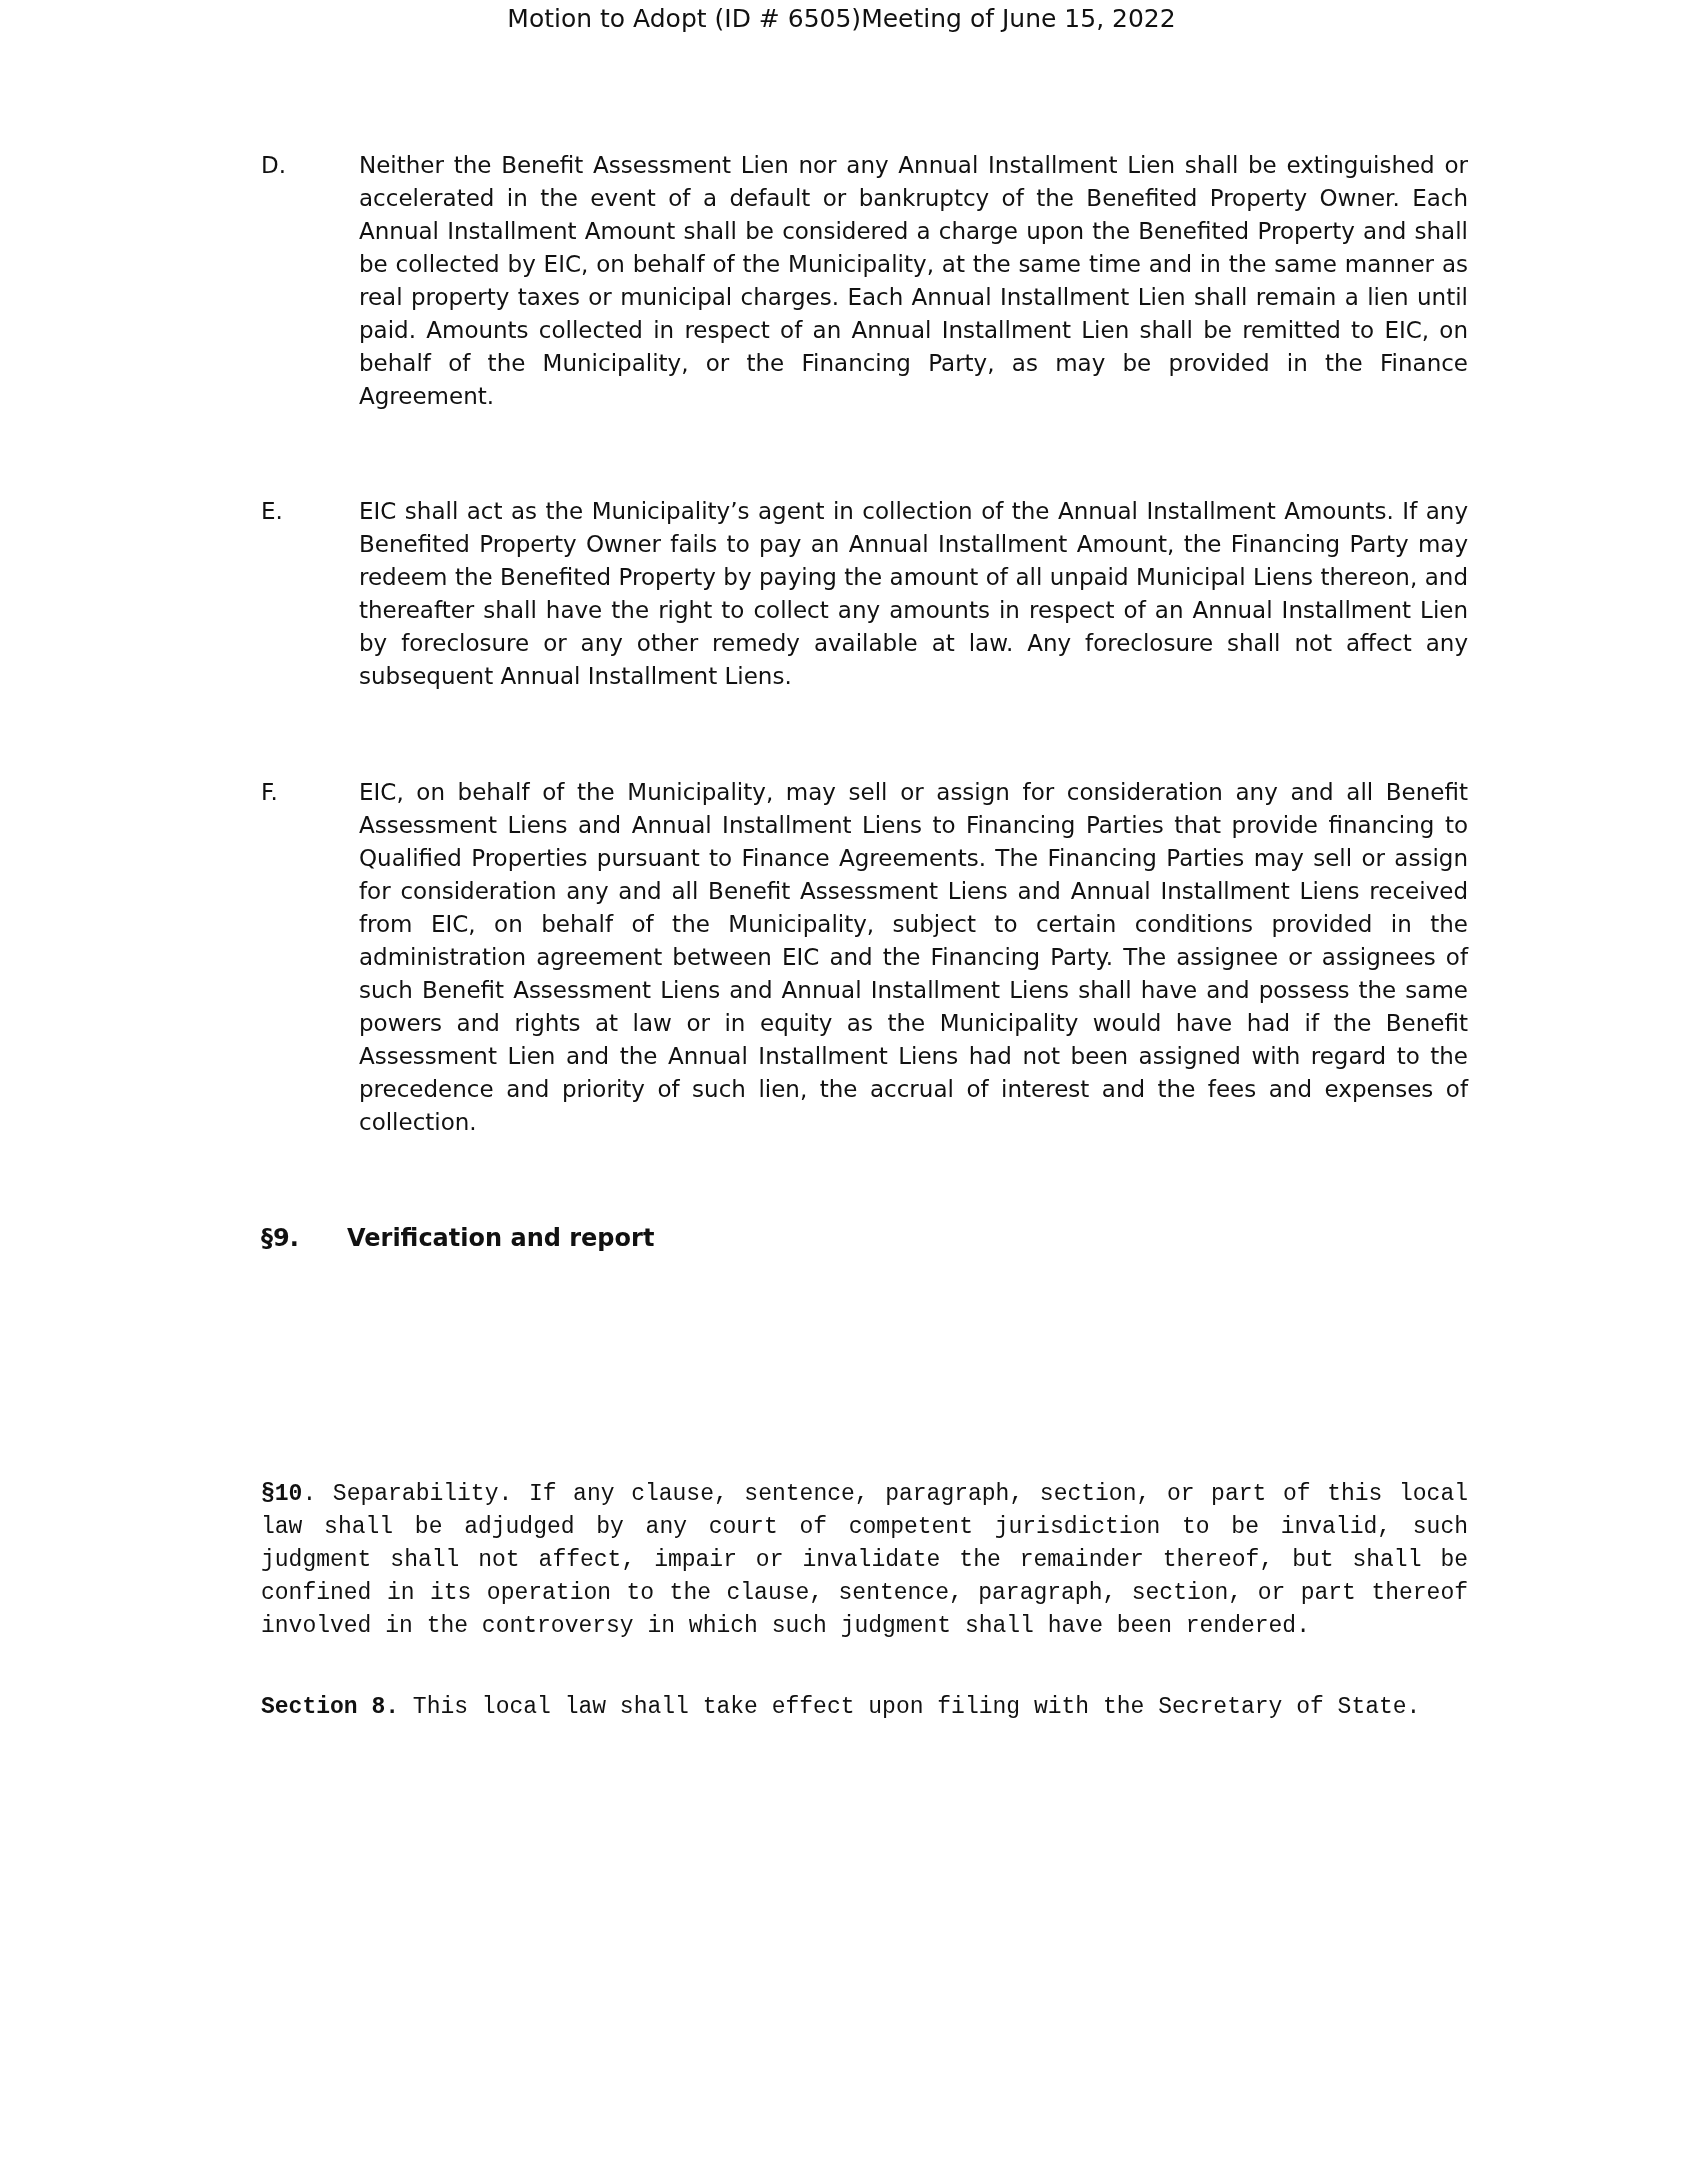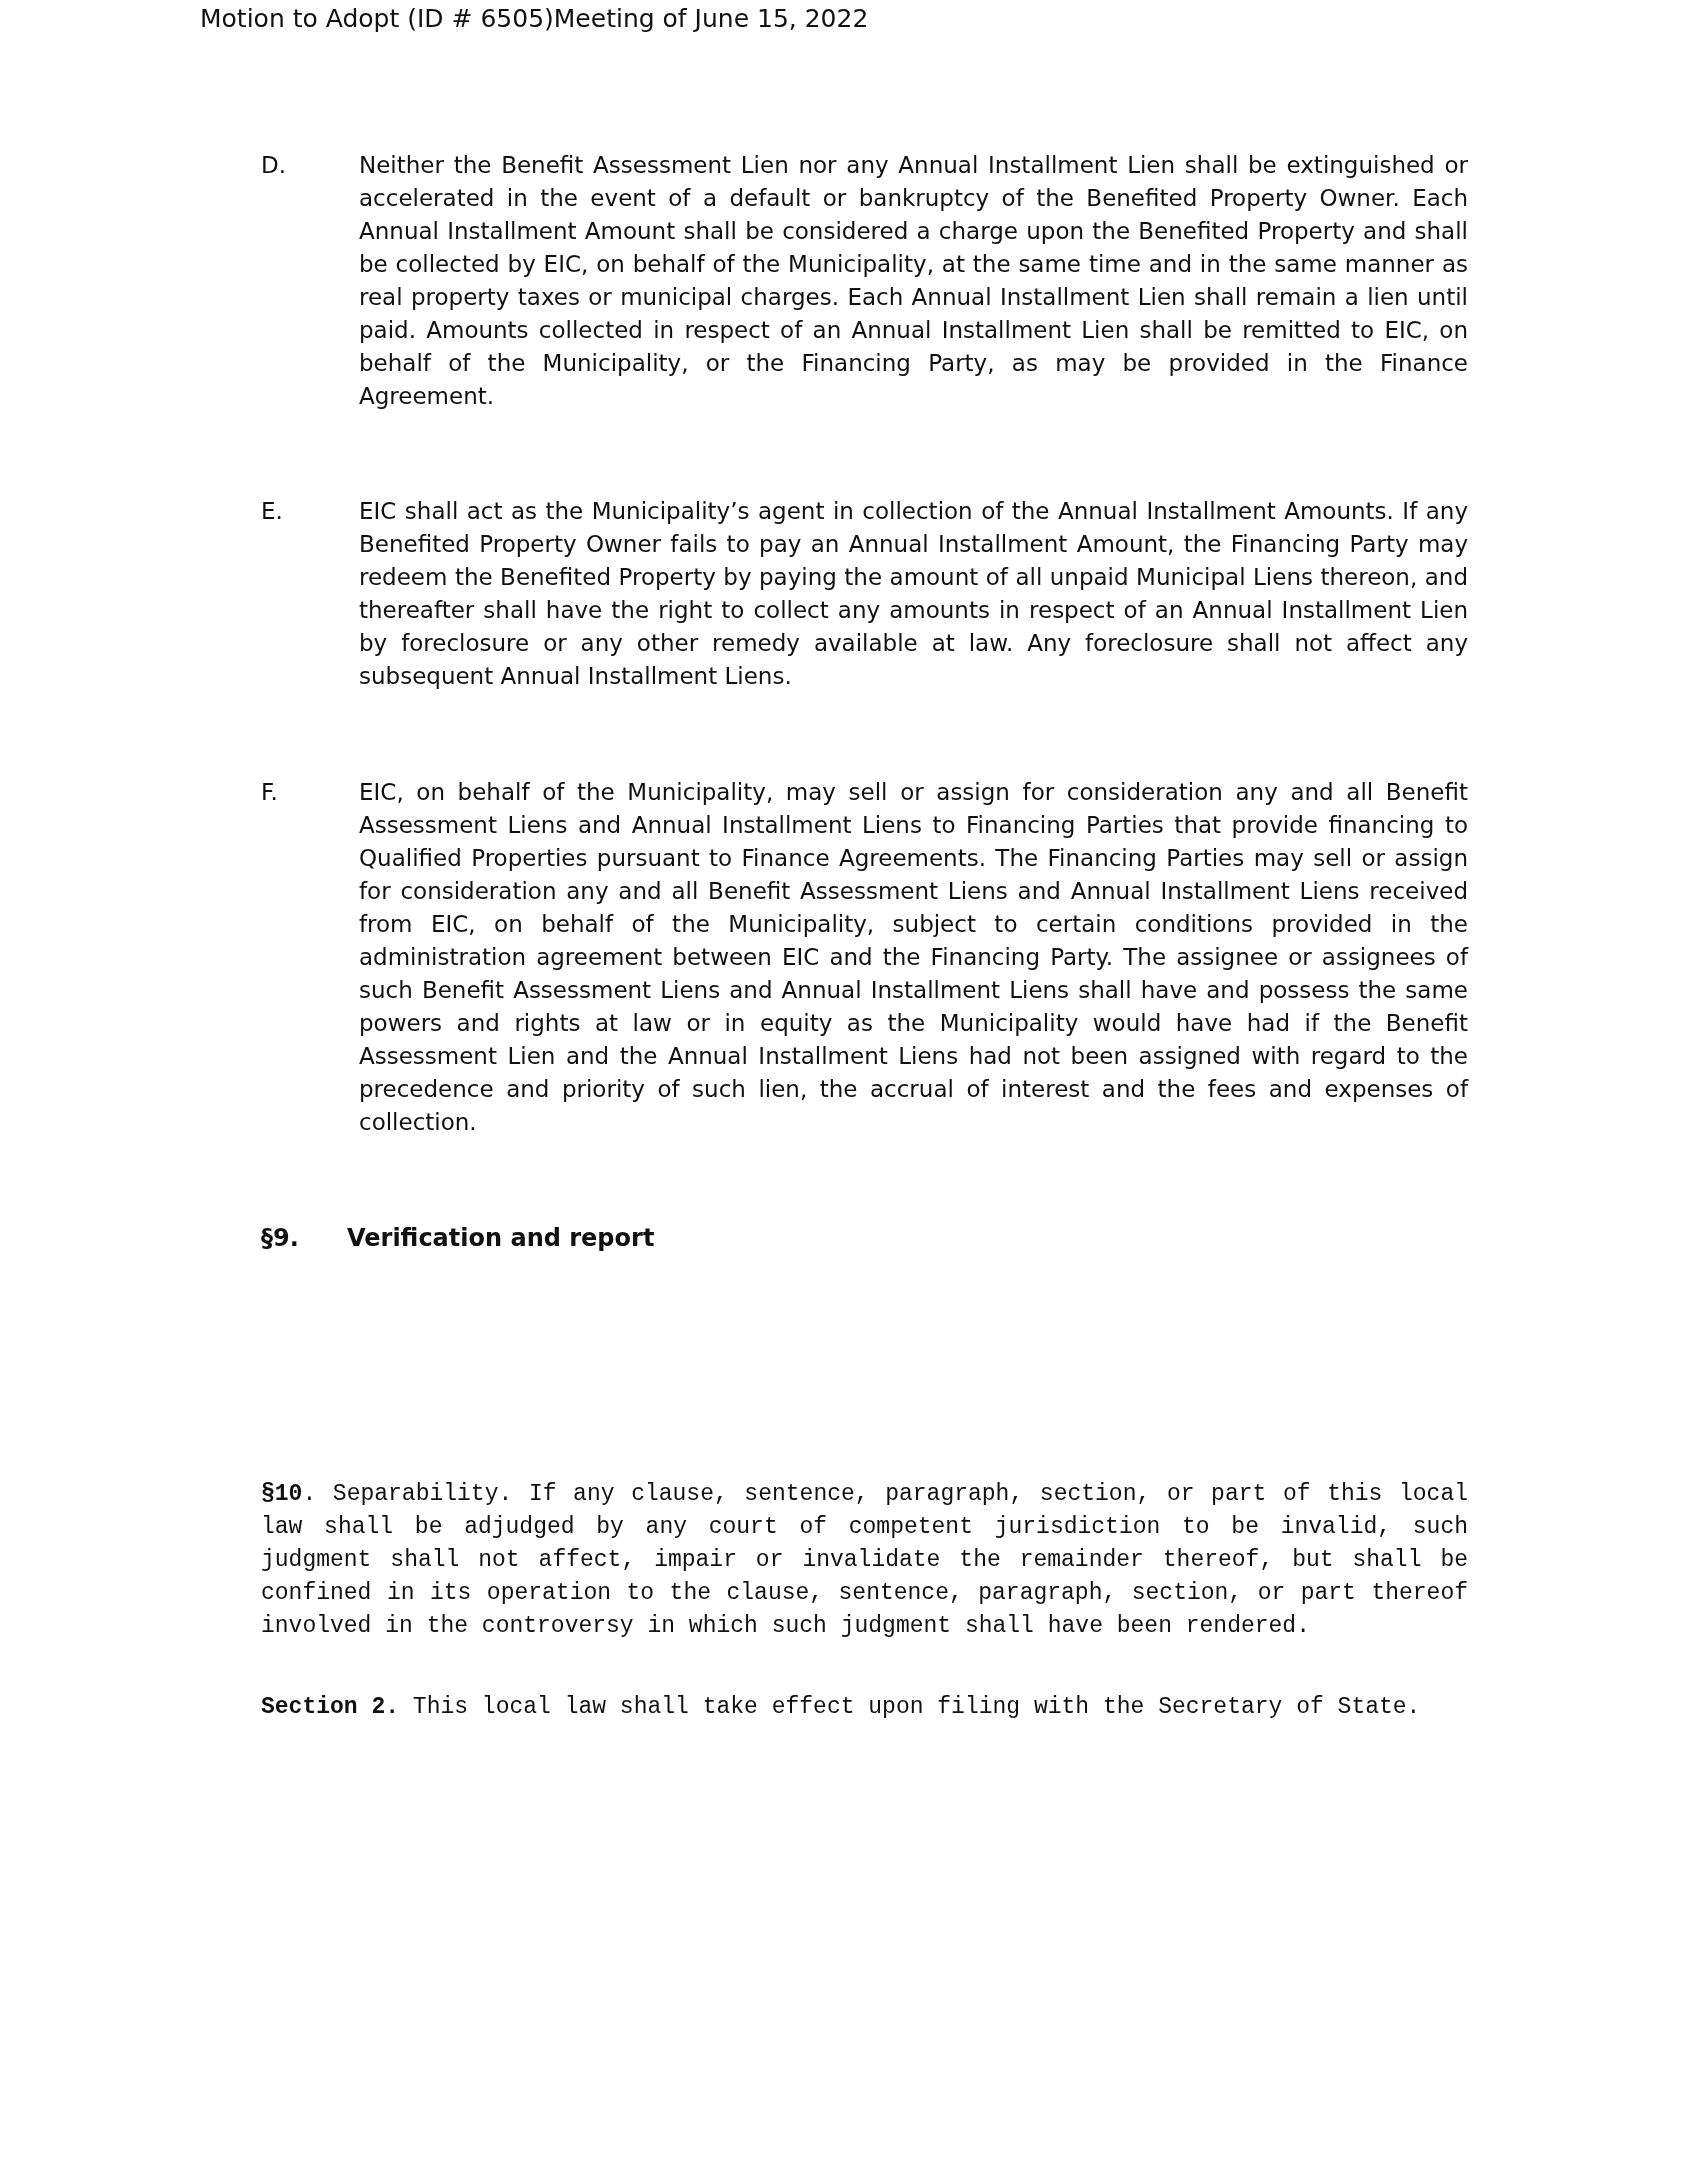--- a/index.html
+++ b/index.html
@@ -1,20 +1,20 @@
 <!DOCTYPE html>
 <html><head>
   <meta charset="utf-8">
   <style>
     html, body { margin: 0; padding: 0; background: #ffffff; }
     body { width: 1683px; height: 2178px; position: relative; overflow: hidden;
            font-family: "DejaVu Sans", sans-serif; color: #111111; }
     .page { position: absolute; left: 0; top: 0; width: 1683px; height: 2178px; background: #fff; }
     .hdr, .ftr { position: absolute; left: 200px; width: 1283px; font-size: 25px; line-height: 34px;
-                 display: flex; justify-content: flex-start; white-space: nowrap; }
+                 display: flex; justify-content: center; white-space: nowrap; }
     .hdr { top: 2px; }
     .ftr { top: 2045px; }
     .block { position: absolute; font-size: 23px; line-height: 33px; text-align: justify;
              text-align-last: left; letter-spacing: 0; }
     .label { position: absolute; left: 261px; font-size: 23px; line-height: 33px; }
     .body-col { left: 359px; width: 1109px; }
     .s9para { left: 372px; width: 1096px; }
     .full { left: 261px; width: 1207px; font-family: Liberation Mono, monospace; }
     .heading { position: absolute; font-size: 24px; line-height: 33px; font-weight: bold; }
     b, .bold { font-weight: bold; }
@@ -37,17 +37,17 @@
   <div class="block body-col" style="top:495px;">EIC shall act as the Municipality’s agent in collection of the Annual Installment Amounts. If any Benefited Property Owner fails to pay an Annual Installment Amount, the Financing Party may redeem the Benefited Property by paying the amount of all unpaid Municipal Liens thereon, and thereafter shall have the right to collect any amounts in respect of an Annual Installment Lien by foreclosure or any other remedy available at law. Any foreclosure shall not affect any subsequent Annual Installment Liens.</div>
 
   <div class="label" style="top:776px;">F.</div>
   <div class="block body-col" style="top:776px;">EIC, on behalf of the Municipality, may sell or assign for consideration any and all Benefit Assessment Liens and Annual Installment Liens to Financing Parties that provide financing to Qualified Properties pursuant to Finance Agreements. The Financing Parties may sell or assign for consideration any and all Benefit Assessment Liens and Annual Installment Liens received from EIC, on behalf of the Municipality, subject to certain conditions provided in the administration agreement between EIC and the Financing Party. The assignee or assignees of such Benefit Assessment Liens and Annual Installment Liens shall have and possess the same powers and rights at law or in equity as the Municipality would have had if the Benefit Assessment Lien and the Annual Installment Liens had not been assigned with regard to the precedence and priority of such lien, the accrual of interest and the fees and expenses of collection.</div>
 
   <div class="heading" style="top:1222px; left:261px;">§9.</div>
   <div class="heading" style="top:1222px; left:347px;text-align:center;">Verification and report</div>
 
   <div class="block full" style="top:1478px;"><b>§10</b><span>.  Separability.  If any clause, sentence, paragraph, section, or part of this local law shall be adjudged by any court of competent jurisdiction to be invalid, such judgment shall not affect, impair or invalidate the remainder thereof, but shall be confined in its operation to the clause, sentence, paragraph, section, or part thereof involved in the controversy in which such judgment shall have been rendered.</span></div>
 
-  <div class="block full" style="top:1691px;"><b>Section 2.</b><span> This local law shall take effect upon filing with the Secretary of State.</span></div>
+  <div class="block full" style="top:1691px;"><b>Section 8.</b><span> This local law shall take effect upon filing with the Secretary of State.</span></div>
 
 
 </div>
 
 
 </body></html>

